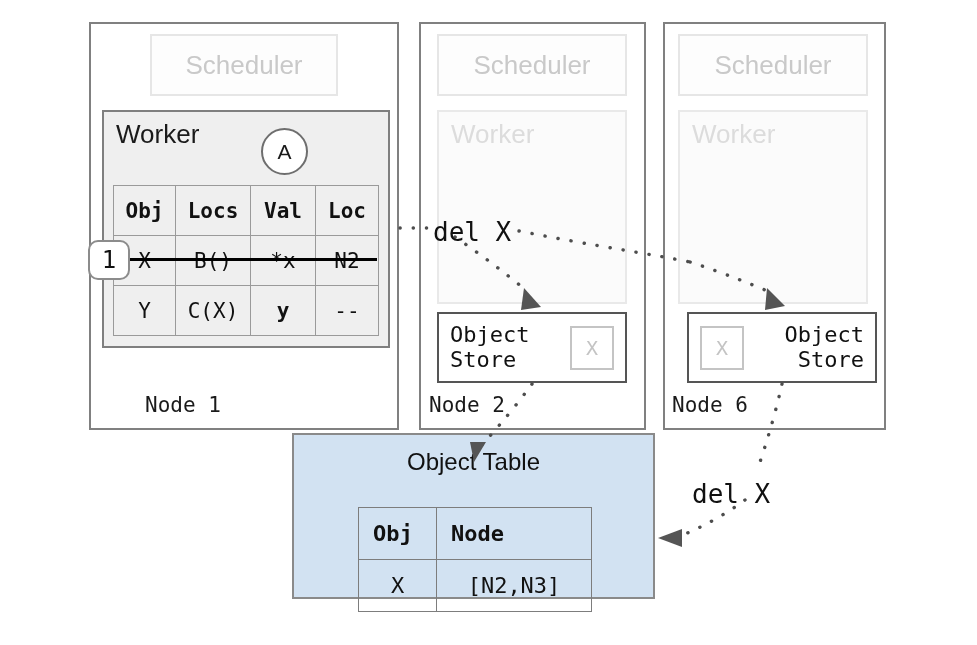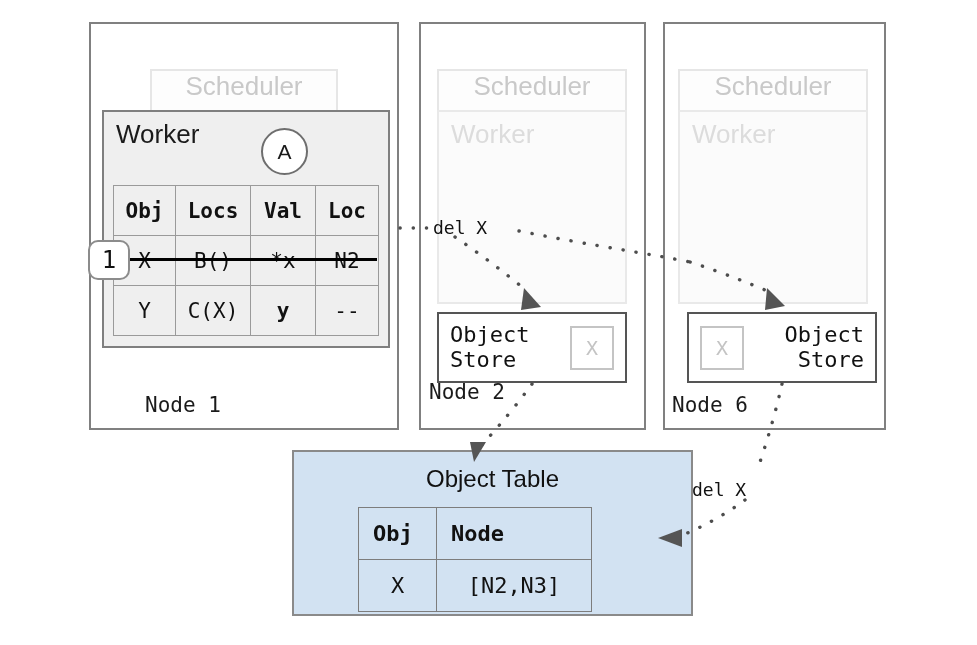--- a/index.html
+++ b/index.html
@@ -33,23 +33,22 @@
     white-space: pre;
   }
 
   
   .scheduler-box {
     position: absolute;
     box-sizing: border-box;
     border: 2px solid #e6e6e6;
     background: #fdfdfd;
     display: flex;
-    align-items: flex-start;
+    align-items: center;
     justify-content: center;
-    margin-top: 35px;
   }
   .scheduler-label {
     font-family: "Liberation Sans", sans-serif;
     font-size: 26px;
     color: #c9c9c9;
   }
 
   
   .worker-box {
     position: absolute;
@@ -206,21 +205,21 @@
   .ot-table td.hdr {
     font-weight: bold;
     text-align: left;
     padding-left: 14px;
   }
 
   
   .edge-label {
     position: absolute;
     font-family: "DejaVu Sans Mono", monospace;
-    font-size: 18px;
+    font-size: 26px;
     color: #111111;
     background: transparent;
     white-space: pre;
     z-index: 12;
   }
 
   
   #arrows {
     position: absolute;
     left: 0;
@@ -307,42 +306,42 @@
     <span class="worker-label">Worker</span>
   </div>
 
   <div class="object-store" style="left:437px; top:312px; width:190px; height:71px; padding:0 11px; justify-content:space-between;">
     <span class="os-text left"><span>Object</span><br><span>Store</span></span>
     <span class="os-slot">
       <span>X</span>
     </span>
   </div>
 
-  <div class="node-label" style="left:429px; top:380px;">Node 2</div>
+  <div class="node-label" style="left:429px; top:393px;">Node 2</div>
 
   <div class="node-frame" style="left:663px; top:22px; width:223px; height:408px;"></div>
 
   <div class="scheduler-box" style="left:678px; top:34px; width:190px; height:62px;">
     <span class="scheduler-label">Scheduler</span>
   </div>
 
   <div class="worker-box faded" style="left:678px; top:110px; width:190px; height:194px;">
     <span class="worker-label">Worker</span>
   </div>
 
   <div class="object-store" style="left:687px; top:312px; width:190px; height:71px; padding:0 11px; justify-content:space-between;">
     <span class="os-slot">
       <span>X</span>
     </span>
     <span class="os-text right"><span>Object</span><br><span>Store</span></span>
   </div>
 
   <div class="node-label" style="left:672px; top:393px;">Node 6</div>
 
-  <div class="object-table-panel" style="left:292px; top:450px; width:401px; height:166px;padding-left:48px;">
+  <div class="object-table-panel" style="left:292px; top:433px; width:363px; height:166px;padding-left:48px;">
     <div class="ot-title">Object Table</div>
   </div>
 
   <table class="ot-table" style="left:358px; top:507px; width:233px;">
     <colgroup>
         <col style="width:78px">
         <col style="width:155px">
       </colgroup>
     <tbody>
       <tr>

